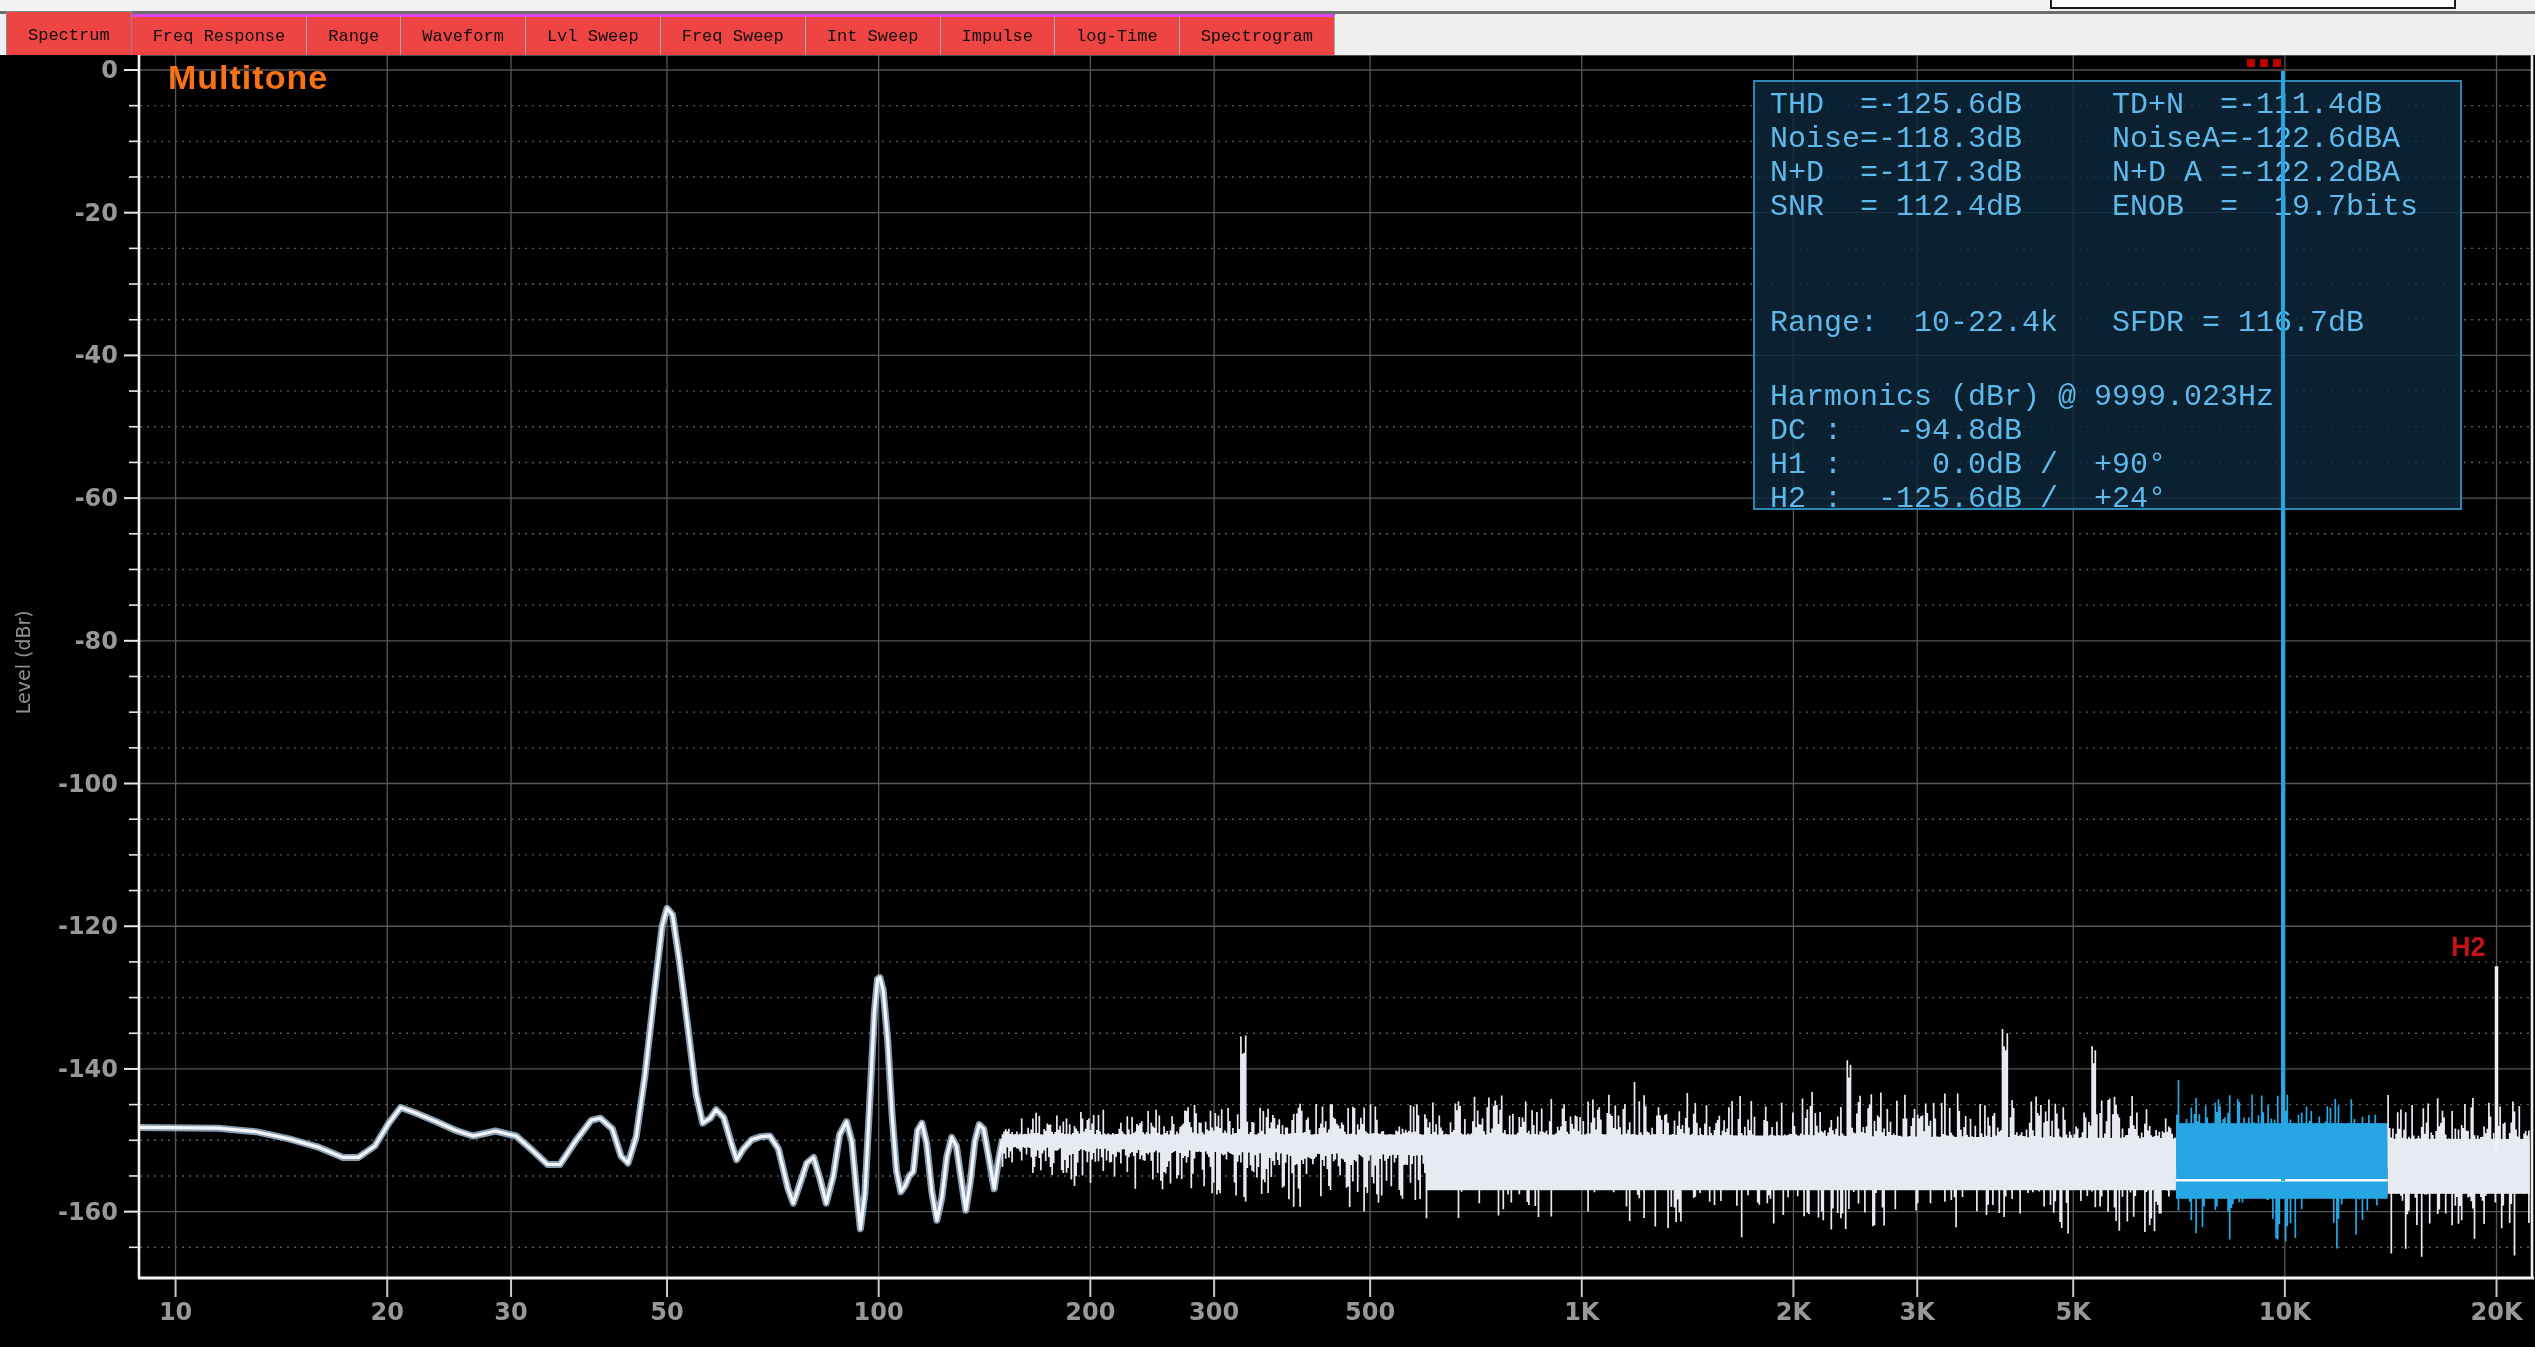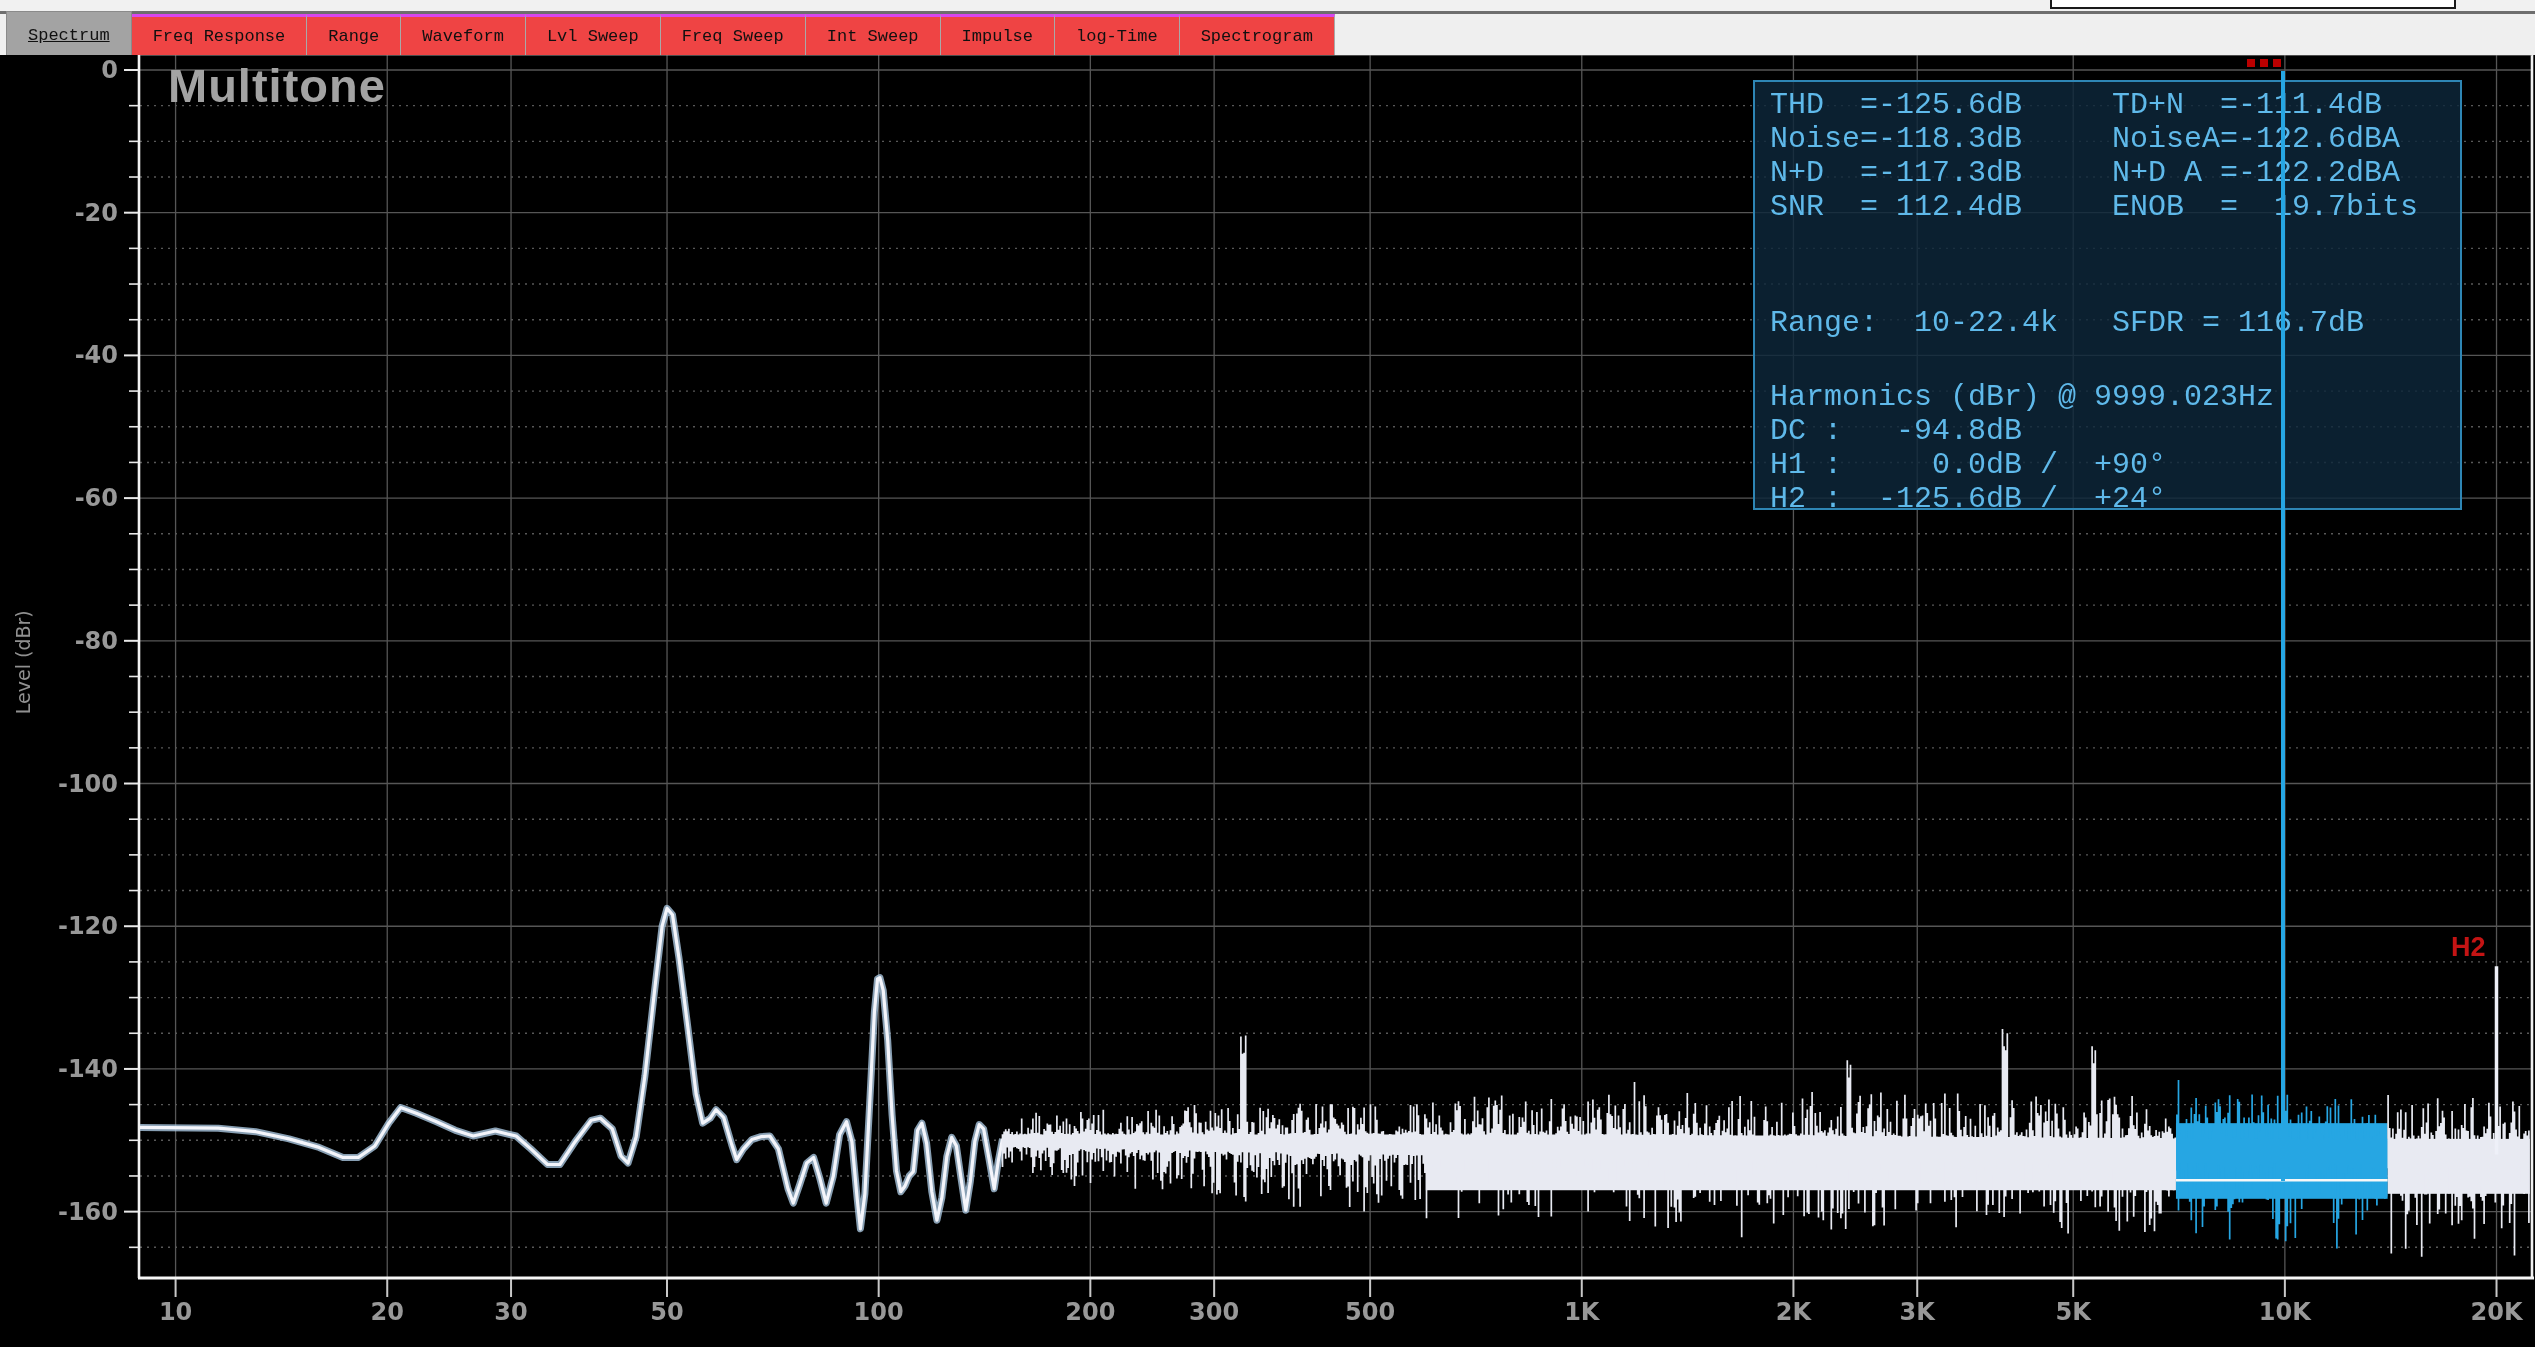--- a/index.html
+++ b/index.html
@@ -8,25 +8,25 @@
   
   #top-strip{position:absolute;left:0;top:0;width:2535px;height:13px;background:#f1f1f1;}
   #top-rule{position:absolute;left:0;top:11px;width:2535px;height:3px;background:#6e6e6e;}
   #win-fragment{position:absolute;left:2050px;top:-9px;width:402px;height:14px;background:#fff;
                 border:2px solid #1a1a1a;}
   #tab-bar{position:absolute;left:0px;top:14px;width:2535px;height:41px;background:#efefef;
            display:flex;align-items:stretch;padding-left:6px;box-sizing:border-box;}
   .tab{font-family:"Liberation Mono", monospace;font-size:17px;color:#101010;
        padding:0 21px;display:flex;align-items:center;background:#ef4444;
        border-right:1px solid #a9a9a9;border-top:3px solid #d946ef;white-space:nowrap;}
-  .tab.active{background:#a3a3a3;border:1px solid #8a8a8a;border-bottom:none;
-              margin-top:-3px;padding-top:3px;z-index:2;text-decoration:underline;}
+  .tab.active{background:#ef4444;border:1px solid #8a8a8a;border-bottom:none;
+              margin-top:-3px;padding-top:3px;z-index:2;}
   #plot-svg{position:absolute;left:0;top:0;}
-  #multitone-label{position:absolute;left:168px;top:58px;font-size:47px;font-weight:bold;
-                   color:#a3a3a3;letter-spacing:1px;}
+  #multitone-label{position:absolute;left:168px;top:58px;font-size:34px;font-weight:bold;
+                   color:#f97316;letter-spacing:1px;}
   #h2-label{position:absolute;left:2451px;top:932px;font-size:27px;font-weight:bold;color:#c41414;}
   #stats-box{position:absolute;left:1753px;top:80px;width:709px;height:430px;
              background:rgba(13,39,58,0.82);border:2px solid #2e86b5;box-sizing:border-box;}
   .stats-line{position:absolute;left:15px;white-space:pre;font-family:"Liberation Mono", monospace;
               font-size:30px;line-height:34px;color:#5fb9ea;}
   #fund-line{position:absolute;left:2281px;top:71px;width:4px;height:1110px;background:#26a6e3;}
   .red-dot{position:absolute;top:59px;width:8px;height:8px;background:#bb0000;}
 </style>
 </head>
 <body>

